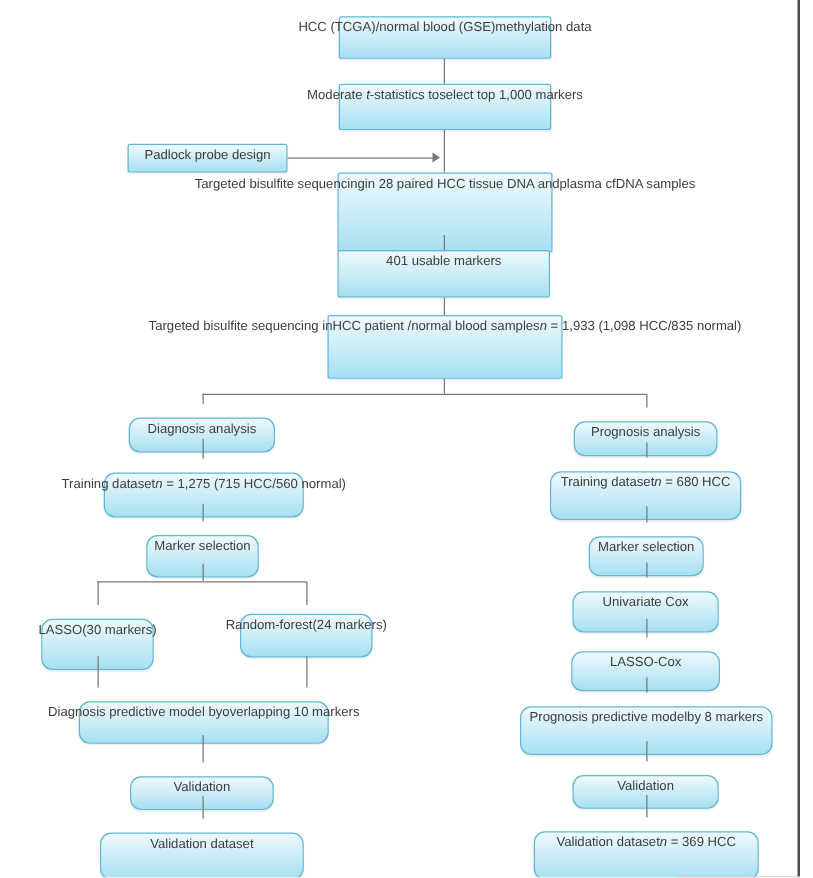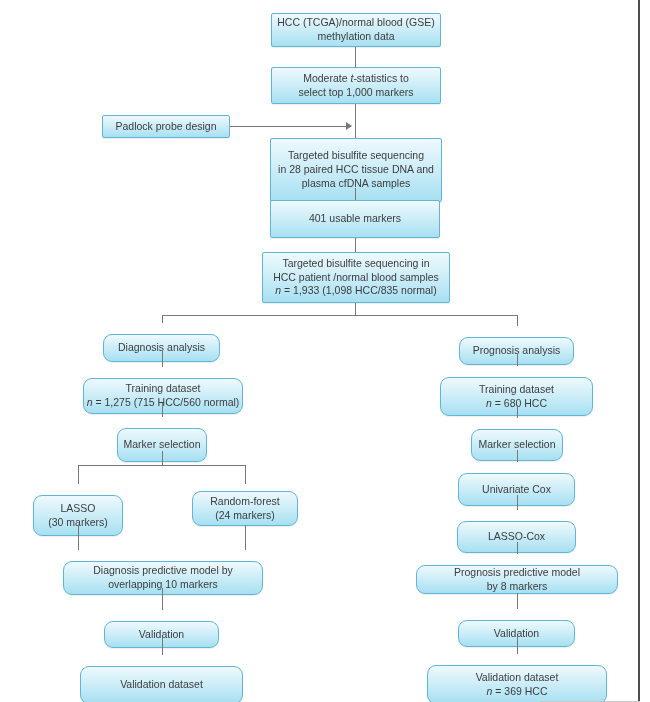--- a/index.html
+++ b/index.html
@@ -8,21 +8,21 @@
     width:650px;height:702px;
     background:#ffffff;
     overflow:hidden;
     font-family:"Liberation Sans", sans-serif;
   }
   .box{
     position:absolute;
     box-sizing:border-box;
     border:1px solid var(--box-border,#5fb6d6);
     background:linear-gradient(180deg, var(--box-fill-top,#eef9fd) 0%, #cfeef8 45%, var(--box-fill-bottom,#a7e0f2) 100%);
-    display:flex;flex-direction:column;align-items:center;justify-content:center;
+    display:flex;flex-direction:row;justify-content:center;
     text-align:center;
     color:var(--text,#3d3d3d);
     font-size:10.5px;line-height:1.32;
     padding:2px 4px;
     box-shadow:0 1px 1px rgba(0,0,0,0.07);
   }
   .sq{border-radius:2px;}
   .rd{border-radius:9px;margin-top:11px;}
   .ln{white-space:nowrap;}
   .ln i{font-style:italic;}
@@ -122,21 +122,21 @@
   </div>
 
   <div class="box rd" style="left:458px;top:462px;width:117px;height:33px">
     <div class="ln">Univariate Cox</div>
   </div>
 
   <div class="box rd" style="left:457px;top:510px;width:119px;height:32px">
     <div class="ln">LASSO-Cox</div>
   </div>
 
-  <div class="box rd" style="left:416px;top:554px;width:202px;height:29px">
+  <div class="box rd" style="left:416px;top:554px;width:202px;height:39px">
     <div class="ln">Prognosis predictive model</div>
     <div class="ln">by 8 markers</div>
   </div>
 
   <div class="box rd" style="left:458px;top:609px;width:117px;height:27px">
     <div class="ln">Validation</div>
   </div>
 
   <div class="box rd" style="left:427px;top:654px;width:180px;height:39px">
     <div class="ln">Validation dataset</div>

